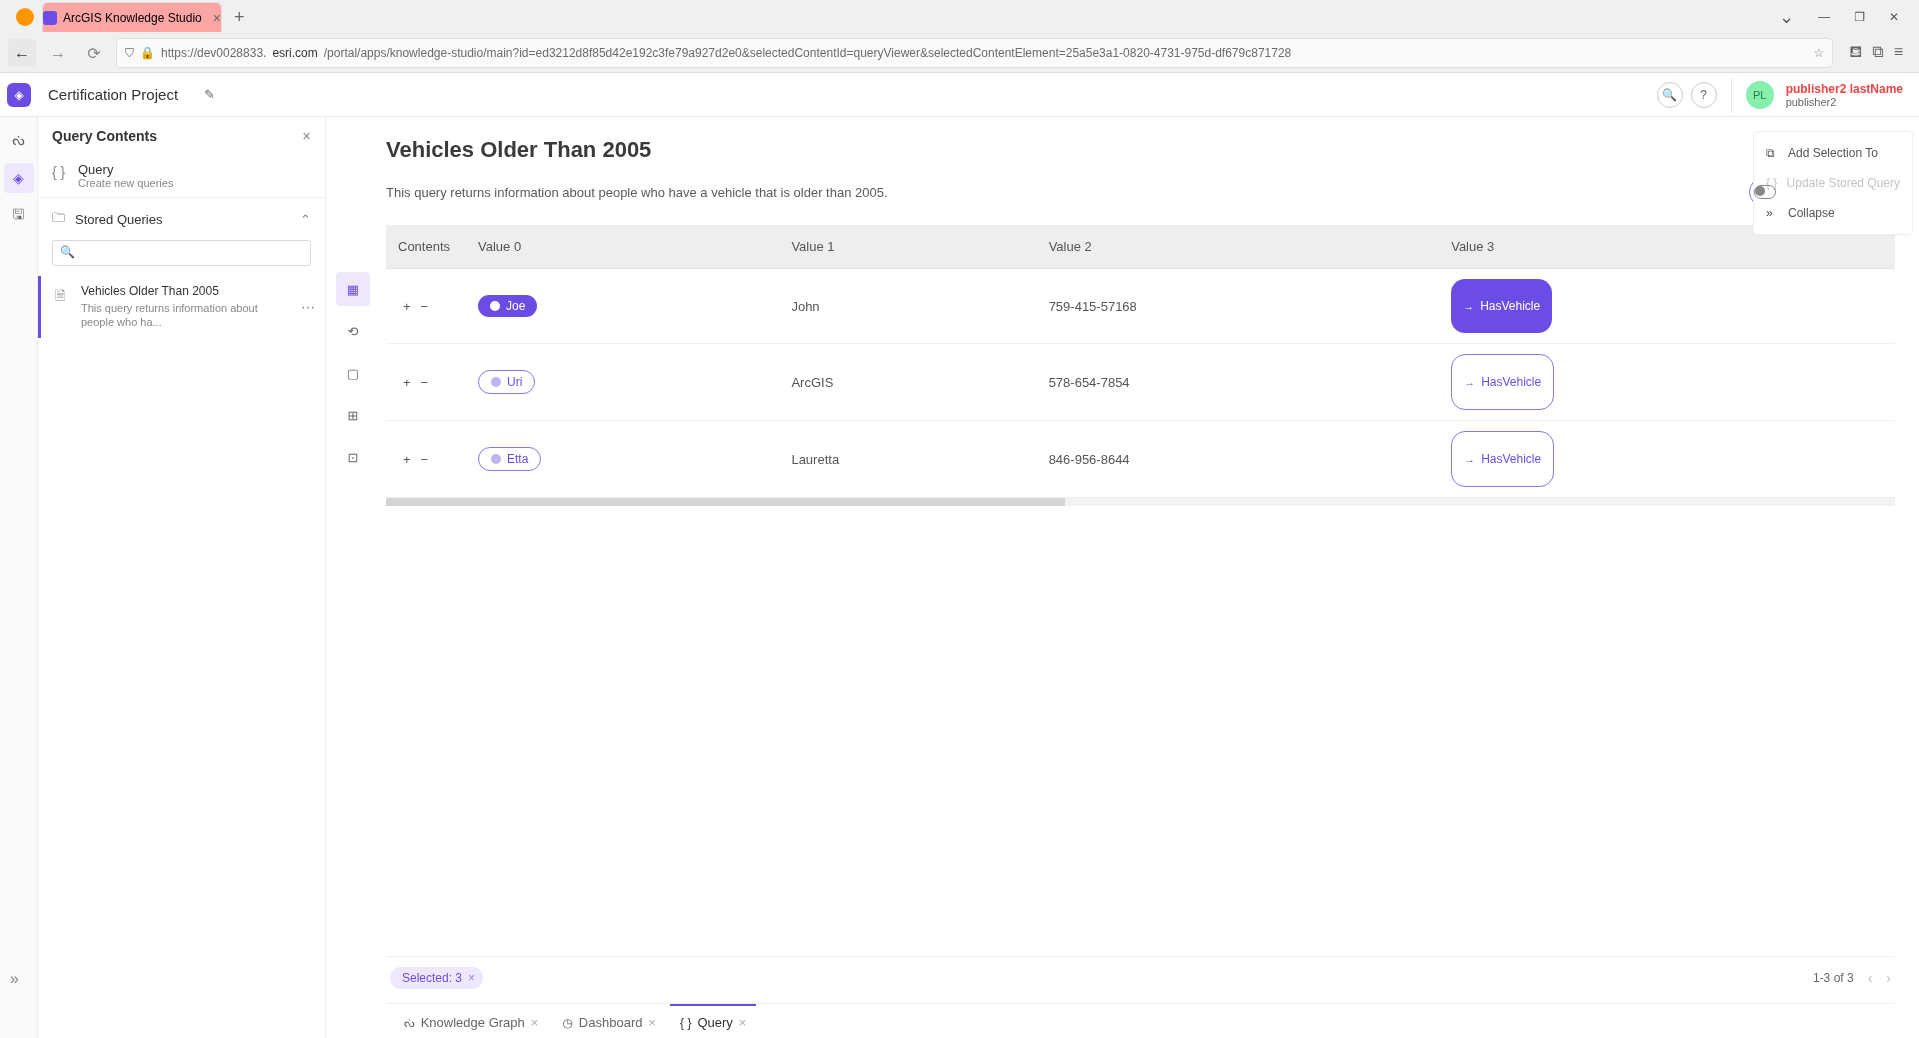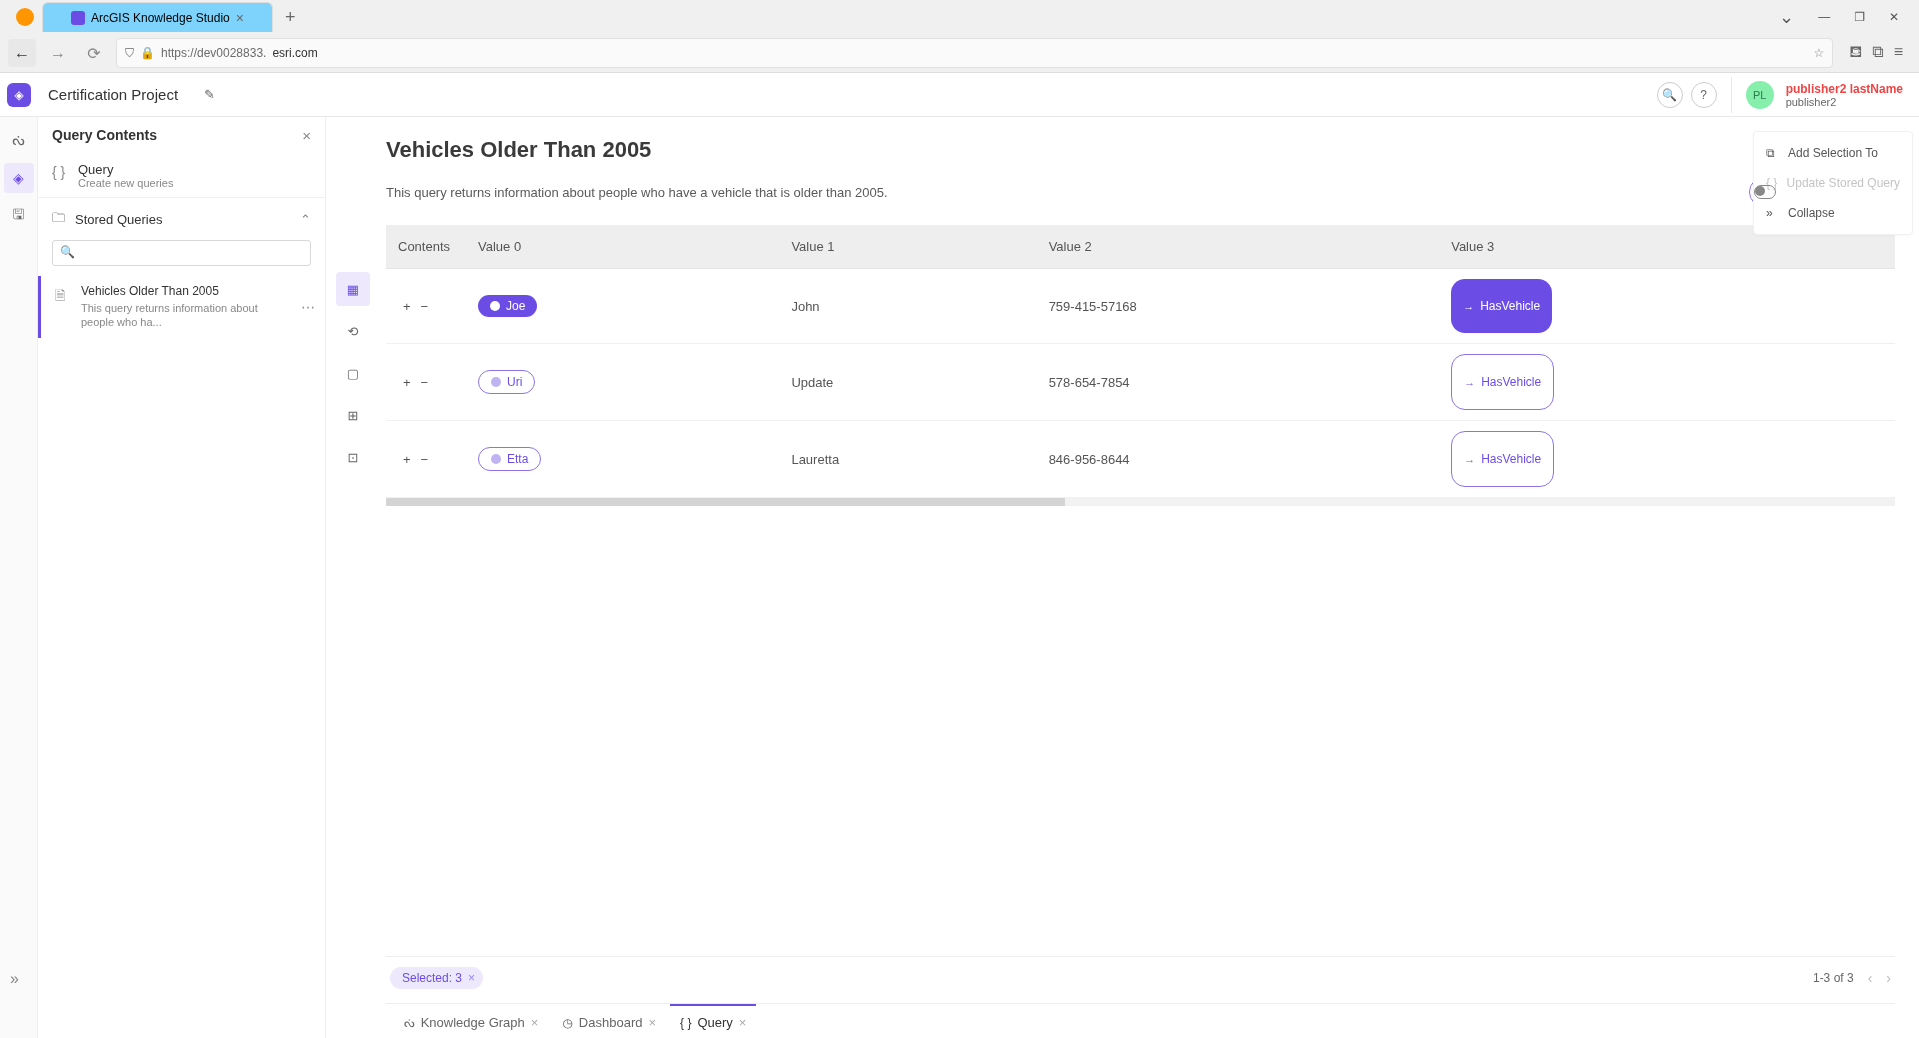--- a/index.html
+++ b/index.html
@@ -2,21 +2,21 @@
 <html><head>
 <meta charset="utf-8">
 <style>
 * { margin: 0; padding: 0; box-sizing: border-box; font-family: "Segoe UI", Arial, sans-serif; }
 body { background: #f5f5f5; width: 1919px; height: 1038px; overflow: hidden; }
 
 
 .browser-chrome { background: #f0f0f0; border-bottom: 1px solid #ddd; }
 .tabs-row { display: flex; align-items: center; height: 34px; padding: 0 8px; }
 .firefox-icon { width: 18px; height: 18px; margin: 0 8px; background: #ff9500; border-radius: 50%; }
-.browser-tab { background: #7dd3fc; border: 1px solid #ddd; border-bottom: none; border-radius: 6px 6px 0 0; height: 30px; display: flex; align-items: center; padding: 0 28px; gap: 6px; font-size: 12px; min-width: 180px; }
+.browser-tab { background: #fca5a5; border: 1px solid #ddd; border-bottom: none; border-radius: 6px 6px 0 0; height: 30px; display: flex; align-items: center; padding: 0 0; gap: 6px; font-size: 12px; min-width: 180px; }
 .tab-favicon { width: 14px; height: 14px; background: #6b4de6; border-radius: 3px; }
 .tab-close { color: #666; font-size: 14px; }
 .new-tab { color: #666; font-size: 18px; padding: 0 12px; }
 .window-controls { margin-left: auto; display: flex; gap: 24px; padding-right: 12px; color: #555; font-size: 12px; align-items: center; }
 .window-controls span:first-child { font-size: 18px; }
 
 .nav-row { display: flex; align-items: center; height: 38px; padding: 0 8px; gap: 8px; }
 .nav-btn { width: 28px; height: 28px; display: flex; align-items: center; justify-content: center; color: #888; border-radius: 4px; }
 .nav-btn.active { color: #333; background: #e8e8e8; }
 .url-bar { flex: 1; background: #fafafa; border: 1px solid #e0e0e0; border-radius: 4px; height: 30px; display: flex; align-items: center; padding: 0 8px; gap: 6px; font-size: 12px; color: #6b6b6b; }
@@ -37,21 +37,21 @@
 .user-text .name { font-size: 12px; font-weight: 600; color: #ef4444; }
 .user-text .uname { font-size: 11px; color: #666; }
 
 
 .main-layout { display: flex; height: calc(1038px - 34px - 38px - 44px); }
 .left-rail { width: 38px; background: #fafafa; border-right: 1px solid #eee; display: flex; flex-direction: column; align-items: center; padding-top: 8px; gap: 8px; }
 .rail-btn { width: 30px; height: 30px; display: flex; align-items: center; justify-content: center; color: #666; border-radius: 4px; font-size: 14px; }
 .rail-btn.active { background: #ede8fb; color: #6b4de6; }
 
 .sidebar { width: 288px; background: #fff; border-right: 1px solid #eee; display: flex; flex-direction: column; }
-.sidebar-header { display: flex; align-items: flex-start; padding: 10px 14px; font-size: 14px; font-weight: 600; color: #333; }
+.sidebar-header { display: flex; align-items: center; padding: 10px 14px; font-size: 14px; font-weight: 600; color: #333; }
 .sidebar-header .close { margin-left: auto; color: #888; font-weight: normal; font-size: 15px; }
 .query-item { display: flex; gap: 10px; padding: 8px 14px; border-bottom: 1px solid #f0f0f0; }
 .query-item .icon { color: #888; font-size: 14px; padding-top: 2px; width:16px; }
 .query-item .label { font-size: 13px; color: #333; }
 .query-item .sub { font-size: 11px; color: #888; }
 .stored-header { display: flex; align-items: center; gap: 10px; padding: 10px 14px; font-size: 13px; color: #333; }
 .stored-header .chev { margin-left: auto; color: #888; }
 .search-box { margin: 0 14px 10px 14px; }
 .search-box .inp { width: 100%; height: 26px; border: 1px solid #d8d8d8; border-radius: 3px; padding: 0 8px 0 26px; font-size: 12px; background: #fff; }
 .search-wrap { position: relative; }
@@ -138,20 +138,21 @@
   </div>
   <div class="nav-row">
     <div class="nav-btn active">←</div>
     <div class="nav-btn">→</div>
     <div class="nav-btn">⟳</div>
     <div class="url-bar">
       <span>⛉</span>
       <span>🔒</span>
       <span>https://dev0028833.</span>
         <span class="url-emph">esri.com</span>
+        <span>/portal/apps/knowledge-studio/main?id=ed3212d8f85d42e192c3fe79a927d2e0&amp;selectedContentId=queryViewer&amp;selectedContentElement=25a5e3a1-0820-4731-975d-df679c871728</span>
       <span class="url-star">☆</span>
     </div>
     <div class="nav-right">
       <span>⛾</span>
       <span>⧉</span>
       <span>≡</span>
     </div>
   </div>
 </div>
 
@@ -265,21 +266,21 @@
               <tr>
                 <td class="sel-cell"><span>+</span><span>−</span></td>
                 <td><span class="pill pill-filled"><span class="dot"></span>Joe</span></td>
                 <td>John</td>
                 <td>759-415-57168</td>
                 <td><span class="rel-pill rel-filled">HasVehicle</span></td>
               </tr>
               <tr>
                 <td class="sel-cell"><span>+</span><span>−</span></td>
                 <td><span class="pill pill-outline"><span class="dot"></span>Uri</span></td>
-                <td>Update</td>
+                <td>ArcGIS</td>
                 <td>578-654-7854</td>
                 <td><span class="rel-pill rel-outline">HasVehicle</span></td>
               </tr>
               <tr>
                 <td class="sel-cell"><span>+</span><span>−</span></td>
                 <td><span class="pill pill-outline"><span class="dot"></span>Etta</span></td>
                 <td>Lauretta</td>
                 <td>846-956-8644</td>
                 <td><span class="rel-pill rel-outline">HasVehicle</span></td>
               </tr>

